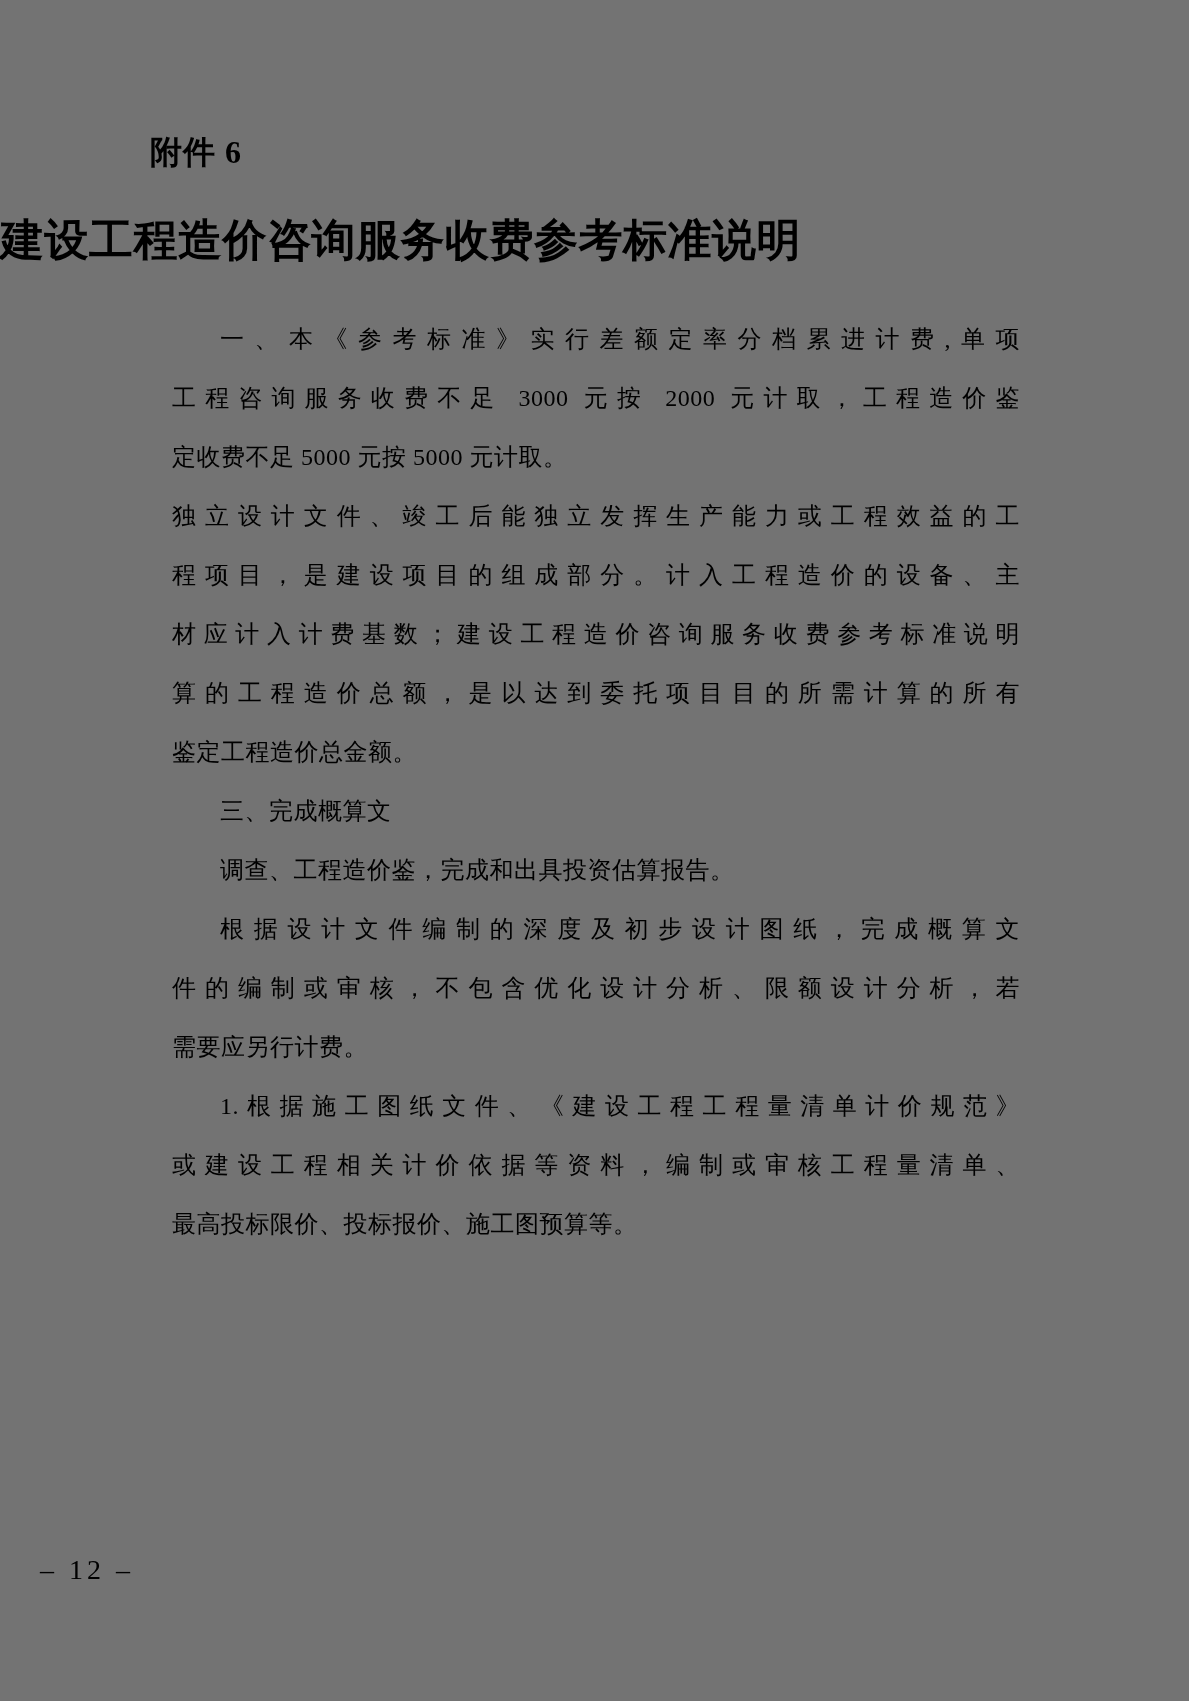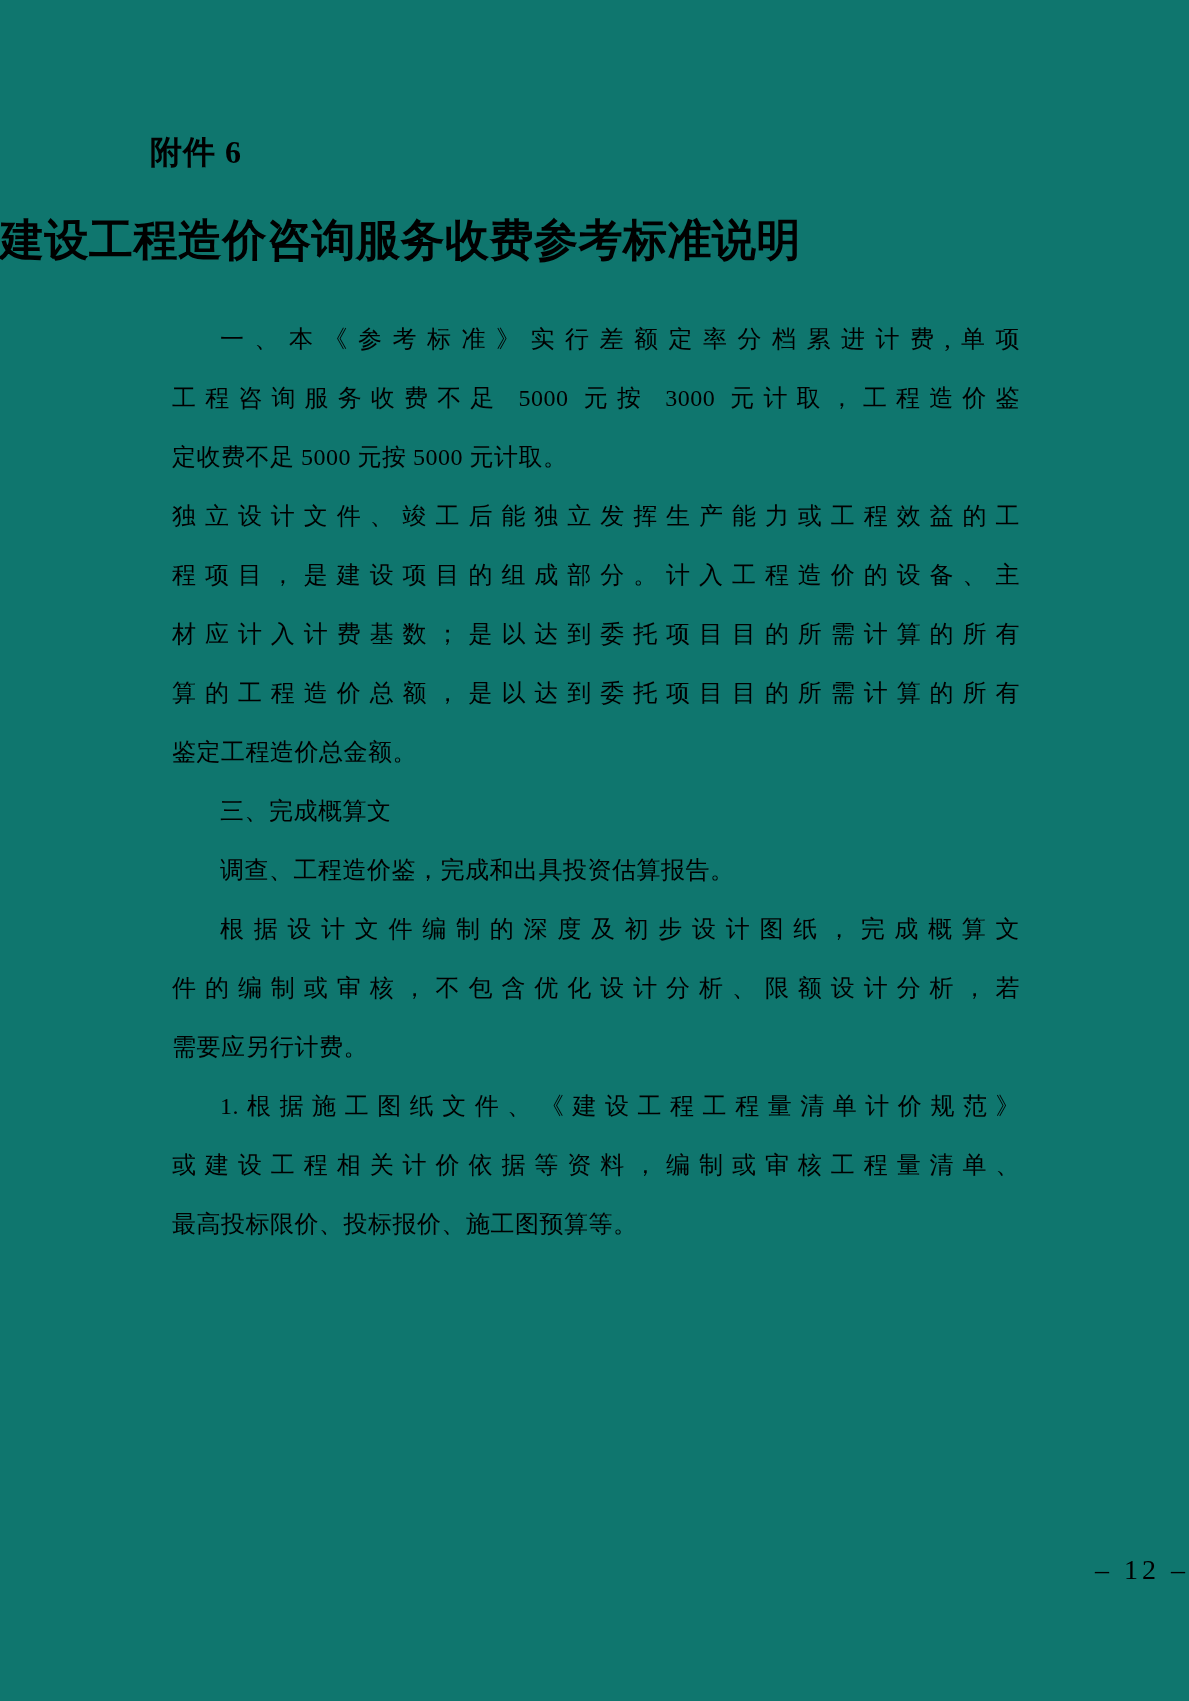--- a/index.html
+++ b/index.html
@@ -4,21 +4,21 @@
 <style>
   html, body {
     margin: 0;
     padding: 0;
     background: #ffffff;
   }
   .page {
     position: relative;
     width: 1189px;
     height: 1701px;
-    background: #0f766e;
+    background: #737373;
     color: #000000;
     font-family: "Liberation Serif", "DejaVu Serif", serif;
     overflow: hidden;
   }
   .attachment-label {
     position: absolute;
     left: 150px;
     top: 132px;
     font-size: 32px;
     line-height: 40px;
@@ -55,42 +55,43 @@
     text-align-last: justify;
   }
   .text-line.indent {
     text-indent: 2em;
   }
   .page-footer {
     position: absolute;
     left: 0;
     right: 0;
     top: 1552px;
-    text-align: right;
+    text-align: left;
     font-size: 28px;
     line-height: 36px;
     letter-spacing: 4px;
+    padding-left: 40px;
   }
 </style>
 </head>
 <body>
 
 <div class="page">
 
   <div class="attachment-label">附件 6</div>
 
   <h1 class="doc-title" style="margin:0; font-weight:bold;">建设工程造价咨询服务收费参考标准说明</h1>
 
   <div class="doc-body">
     <div class="text-line indent fill">一、本《参考标准》实行差额定率分档累进计费,单项</div>
-    <div class="text-line fill">工程咨询服务收费不足 5000 元按 3000 元计取，工程造价鉴</div>
+    <div class="text-line fill">工程咨询服务收费不足 3000 元按 2000 元计取，工程造价鉴</div>
     <div class="text-line">定收费不足 5000 元按 5000 元计取。</div>
     <div class="text-line fill">独立设计文件、竣工后能独立发挥生产能力或工程效益的工</div>
     <div class="text-line fill">程项目，是建设项目的组成部分。计入工程造价的设备、主</div>
-    <div class="text-line fill">材应计入计费基数；是以达到委托项目目的所需计算的所有</div>
+    <div class="text-line fill">材应计入计费基数；建设工程造价咨询服务收费参考标准说明</div>
     <div class="text-line fill">算的工程造价总额，是以达到委托项目目的所需计算的所有</div>
     <div class="text-line">鉴定工程造价总金额。</div>
     <div class="text-line indent">三、完成概算文</div>
     <div class="text-line indent">调查、工程造价鉴，完成和出具投资估算报告。</div>
     <div class="text-line indent fill">根据设计文件编制的深度及初步设计图纸，完成概算文</div>
     <div class="text-line fill">件的编制或审核，不包含优化设计分析、限额设计分析，若</div>
     <div class="text-line">需要应另行计费。</div>
     <div class="text-line indent fill">1.根据施工图纸文件、《建设工程工程量清单计价规范》</div>
     <div class="text-line fill">或建设工程相关计价依据等资料，编制或审核工程量清单、</div>
     <div class="text-line">最高投标限价、投标报价、施工图预算等。</div>

